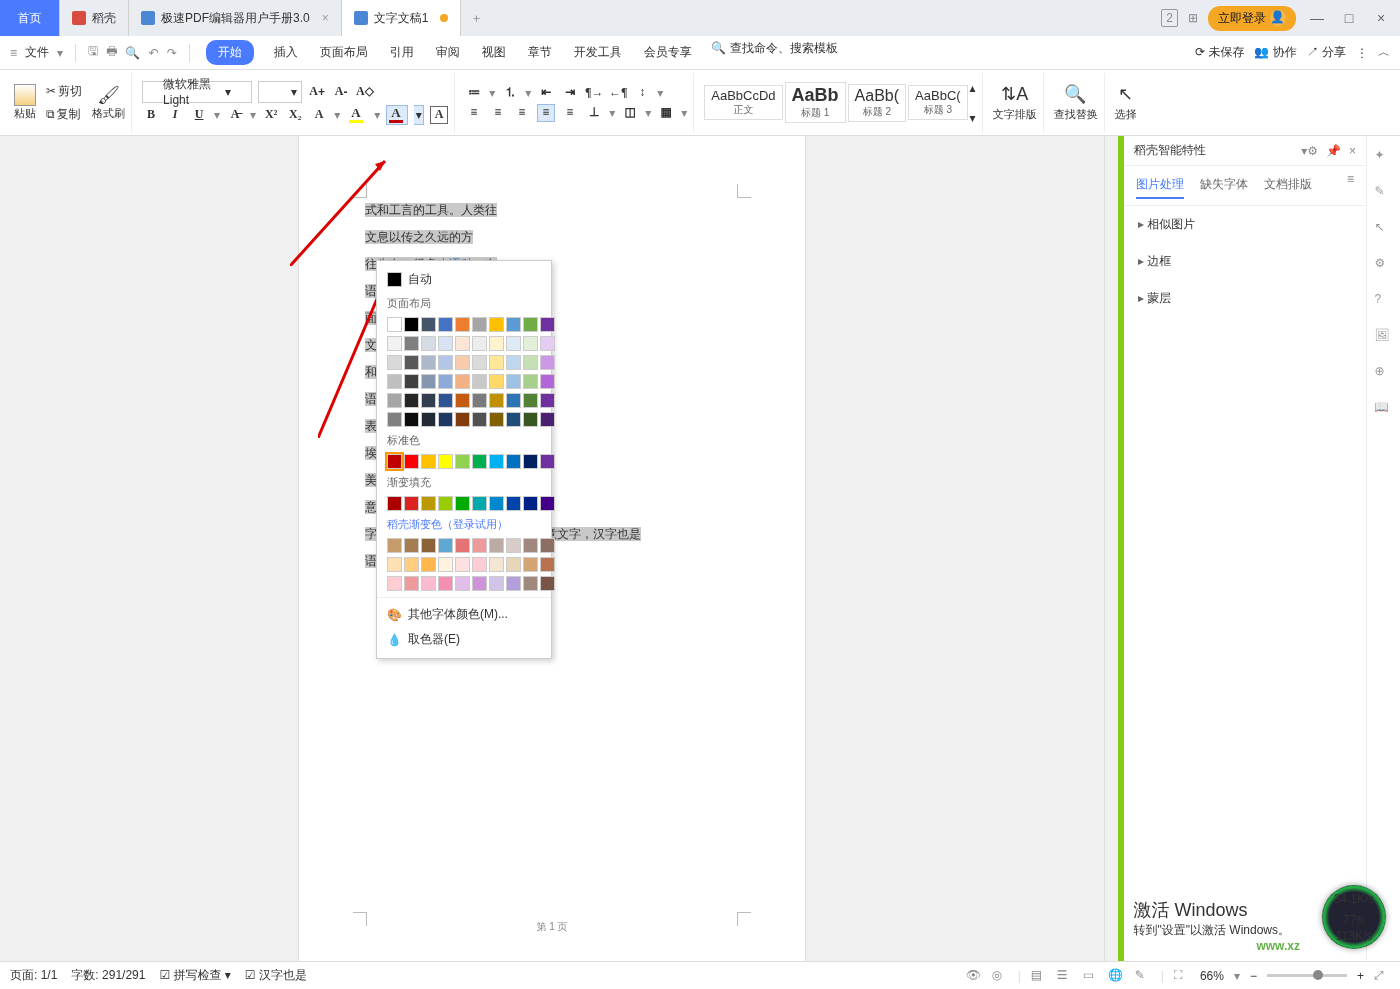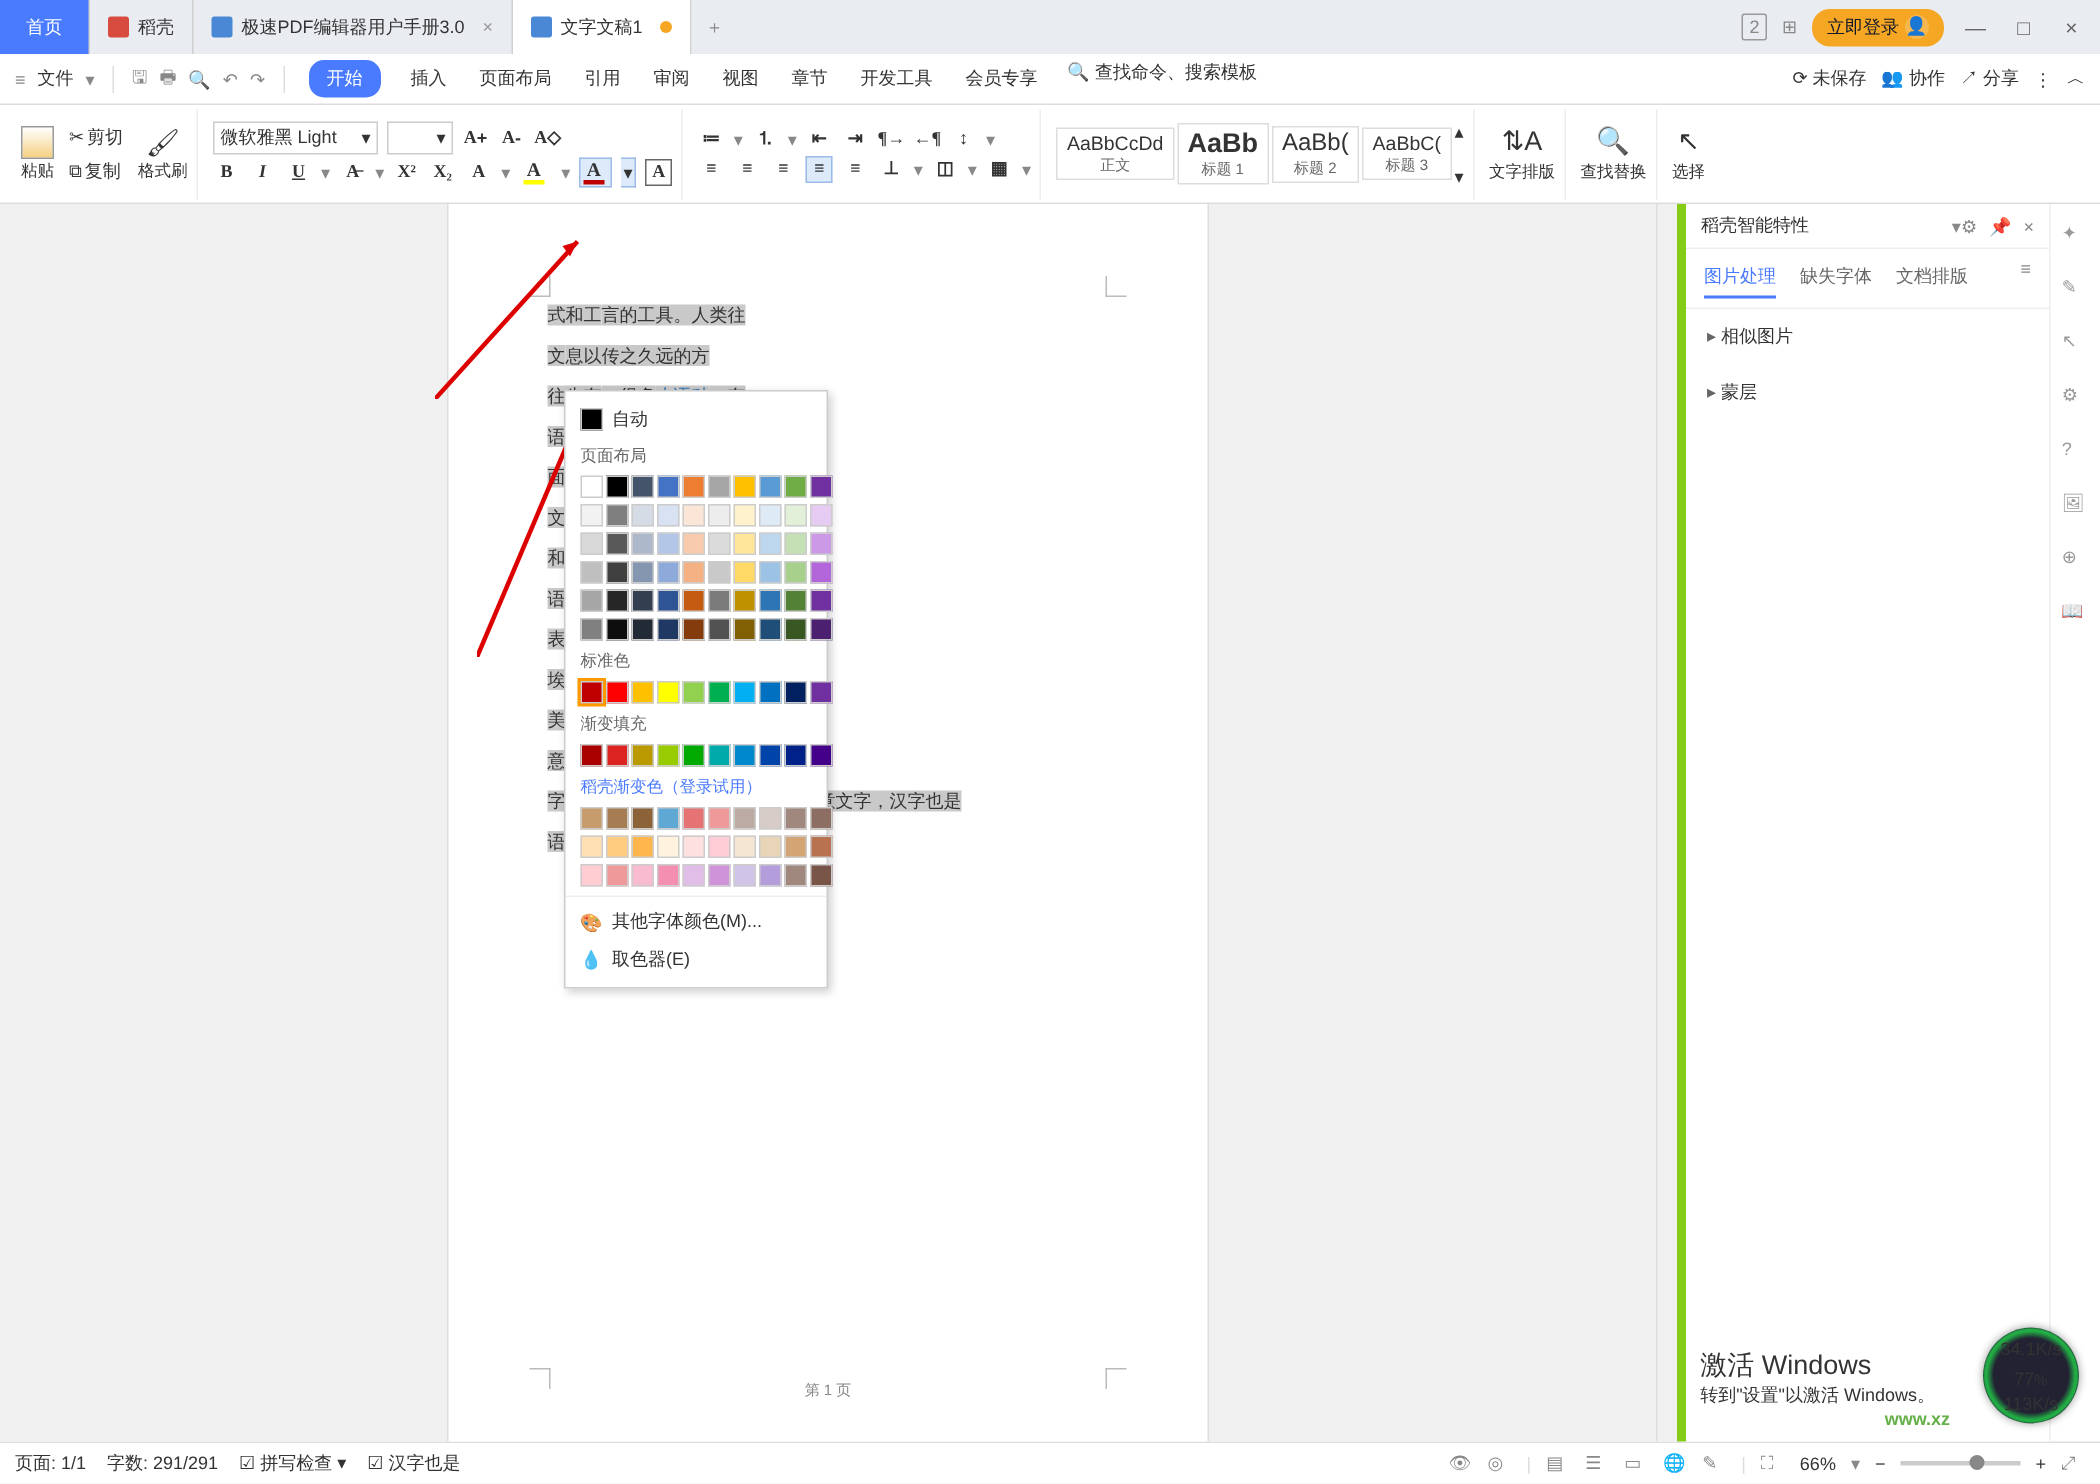--- a/index.html
+++ b/index.html
@@ -27,21 +27,21 @@
 .menu-tab{padding:4px 2px;cursor:pointer}
 .menu-tab.active{background:#4a7bff;color:#fff;border-radius:10px;padding:4px 12px}
 .menu-right{margin-left:auto;display:flex;align-items:center;gap:10px;color:#666}
 .search-cmd{color:#bbb;width:130px}
 .ribbon{height:66px;border-bottom:1px solid #ddd;display:flex;align-items:center;padding:0 8px;gap:4px}
 .rb-group{display:flex;flex-direction:column;align-items:center;gap:2px;padding:0 6px;border-right:1px solid #eee;height:60px;justify-content:center}
 .rb-row{display:flex;gap:6px;align-items:center}
 .rb-btn{display:flex;align-items:center;gap:2px;padding:2px 4px;cursor:pointer}
 .paste-ico{width:22px;height:22px;border:1px solid #999;background:linear-gradient(#fff,#f5d080)}
 .rb-label{font-size:11px}
-.font-name{border:1px solid #ccc;height:22px;width:110px;padding:0 4px;display:flex;align-items:center;justify-content:space-between}
+.font-name{border:1px solid #ccc;height:22px;width:110px;padding:0 20px;display:flex;align-items:center;justify-content:space-between}
 .font-size{border:1px solid #ccc;height:22px;width:44px;padding:0 4px;display:flex;align-items:center;justify-content:space-between}
 .tool-ico{width:18px;height:18px;display:flex;align-items:center;justify-content:center;font-weight:bold;font-family:"Times New Roman",serif}
 .font-color-btn{position:relative;width:22px;height:20px;border:1px solid transparent}
 .font-color-btn.active{border:1px solid #9bbce8;background:#dceaf9}
 .fc-a{font-family:"Times New Roman",serif;font-weight:bold;font-size:13px;position:absolute;left:4px;top:-1px}
 .fc-bar{position:absolute;bottom:1px;left:2px;width:14px;height:3px}
 .dd-arrow{width:10px;height:20px;border:1px solid transparent;display:flex;align-items:center;justify-content:center}
 .dd-arrow.active{border:1px solid #9bbce8;background:#dceaf9;border-left:none}
 .style-box{border:1px solid #ddd;padding:2px 6px;text-align:center;min-width:56px}
 .style-box .preview{font-size:13px}
@@ -475,20 +475,21 @@
       <span style="margin:0 8px;color:#888">📌</span>
       <span style="color:#888">×</span>
     </div>
     <div class="sp-tabs">
       <span class="sp-tab active">图片处理</span>
       <span class="sp-tab">缺失字体</span>
       <span class="sp-tab">文档排版</span>
       <span style="margin-left:auto;color:#888">≡</span>
     </div>
     <div class="sp-section">▸ <span>相似图片</span></div>
+    <div class="sp-section">▸ <span>边框</span></div>
     <div class="sp-section">▸ <span>蒙层</span></div>
   </div>
 
   <div class="right-rail">
     <span class="rr-ico">✦</span>
     <span class="rr-ico">✎</span>
     <span class="rr-ico">↖</span>
     <span class="rr-ico">⚙</span>
     <span class="rr-ico">?</span>
     <span class="rr-ico">🖼</span>

